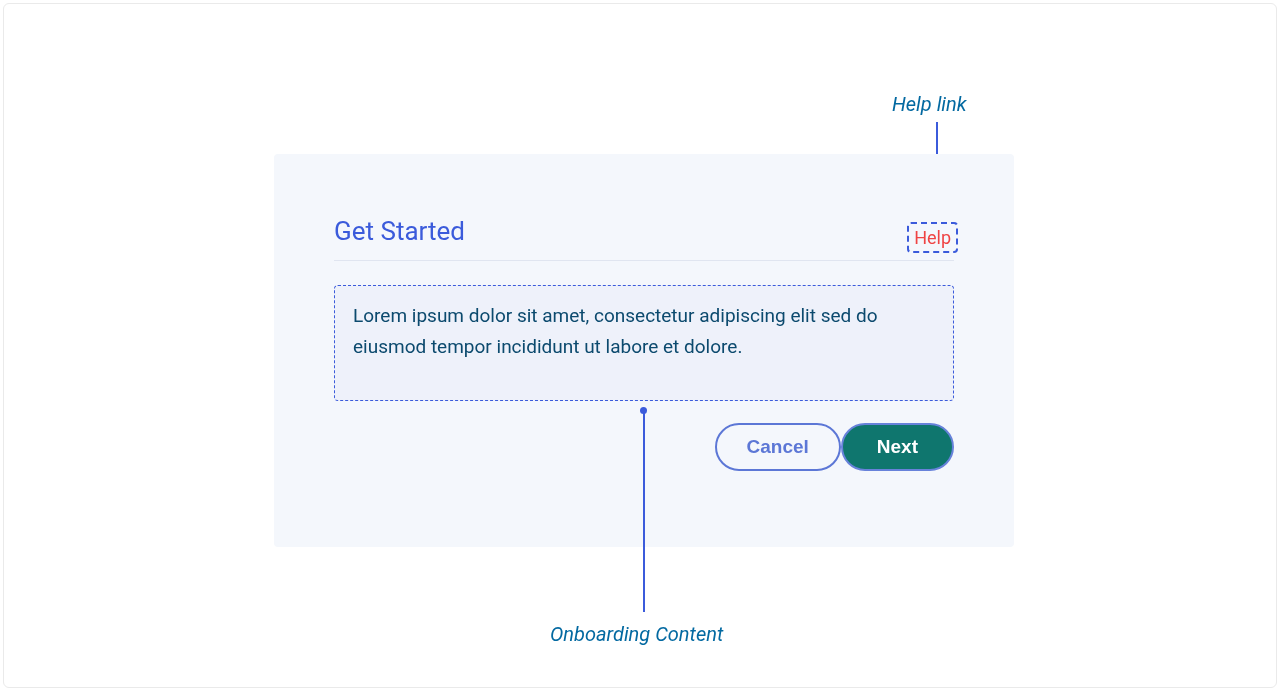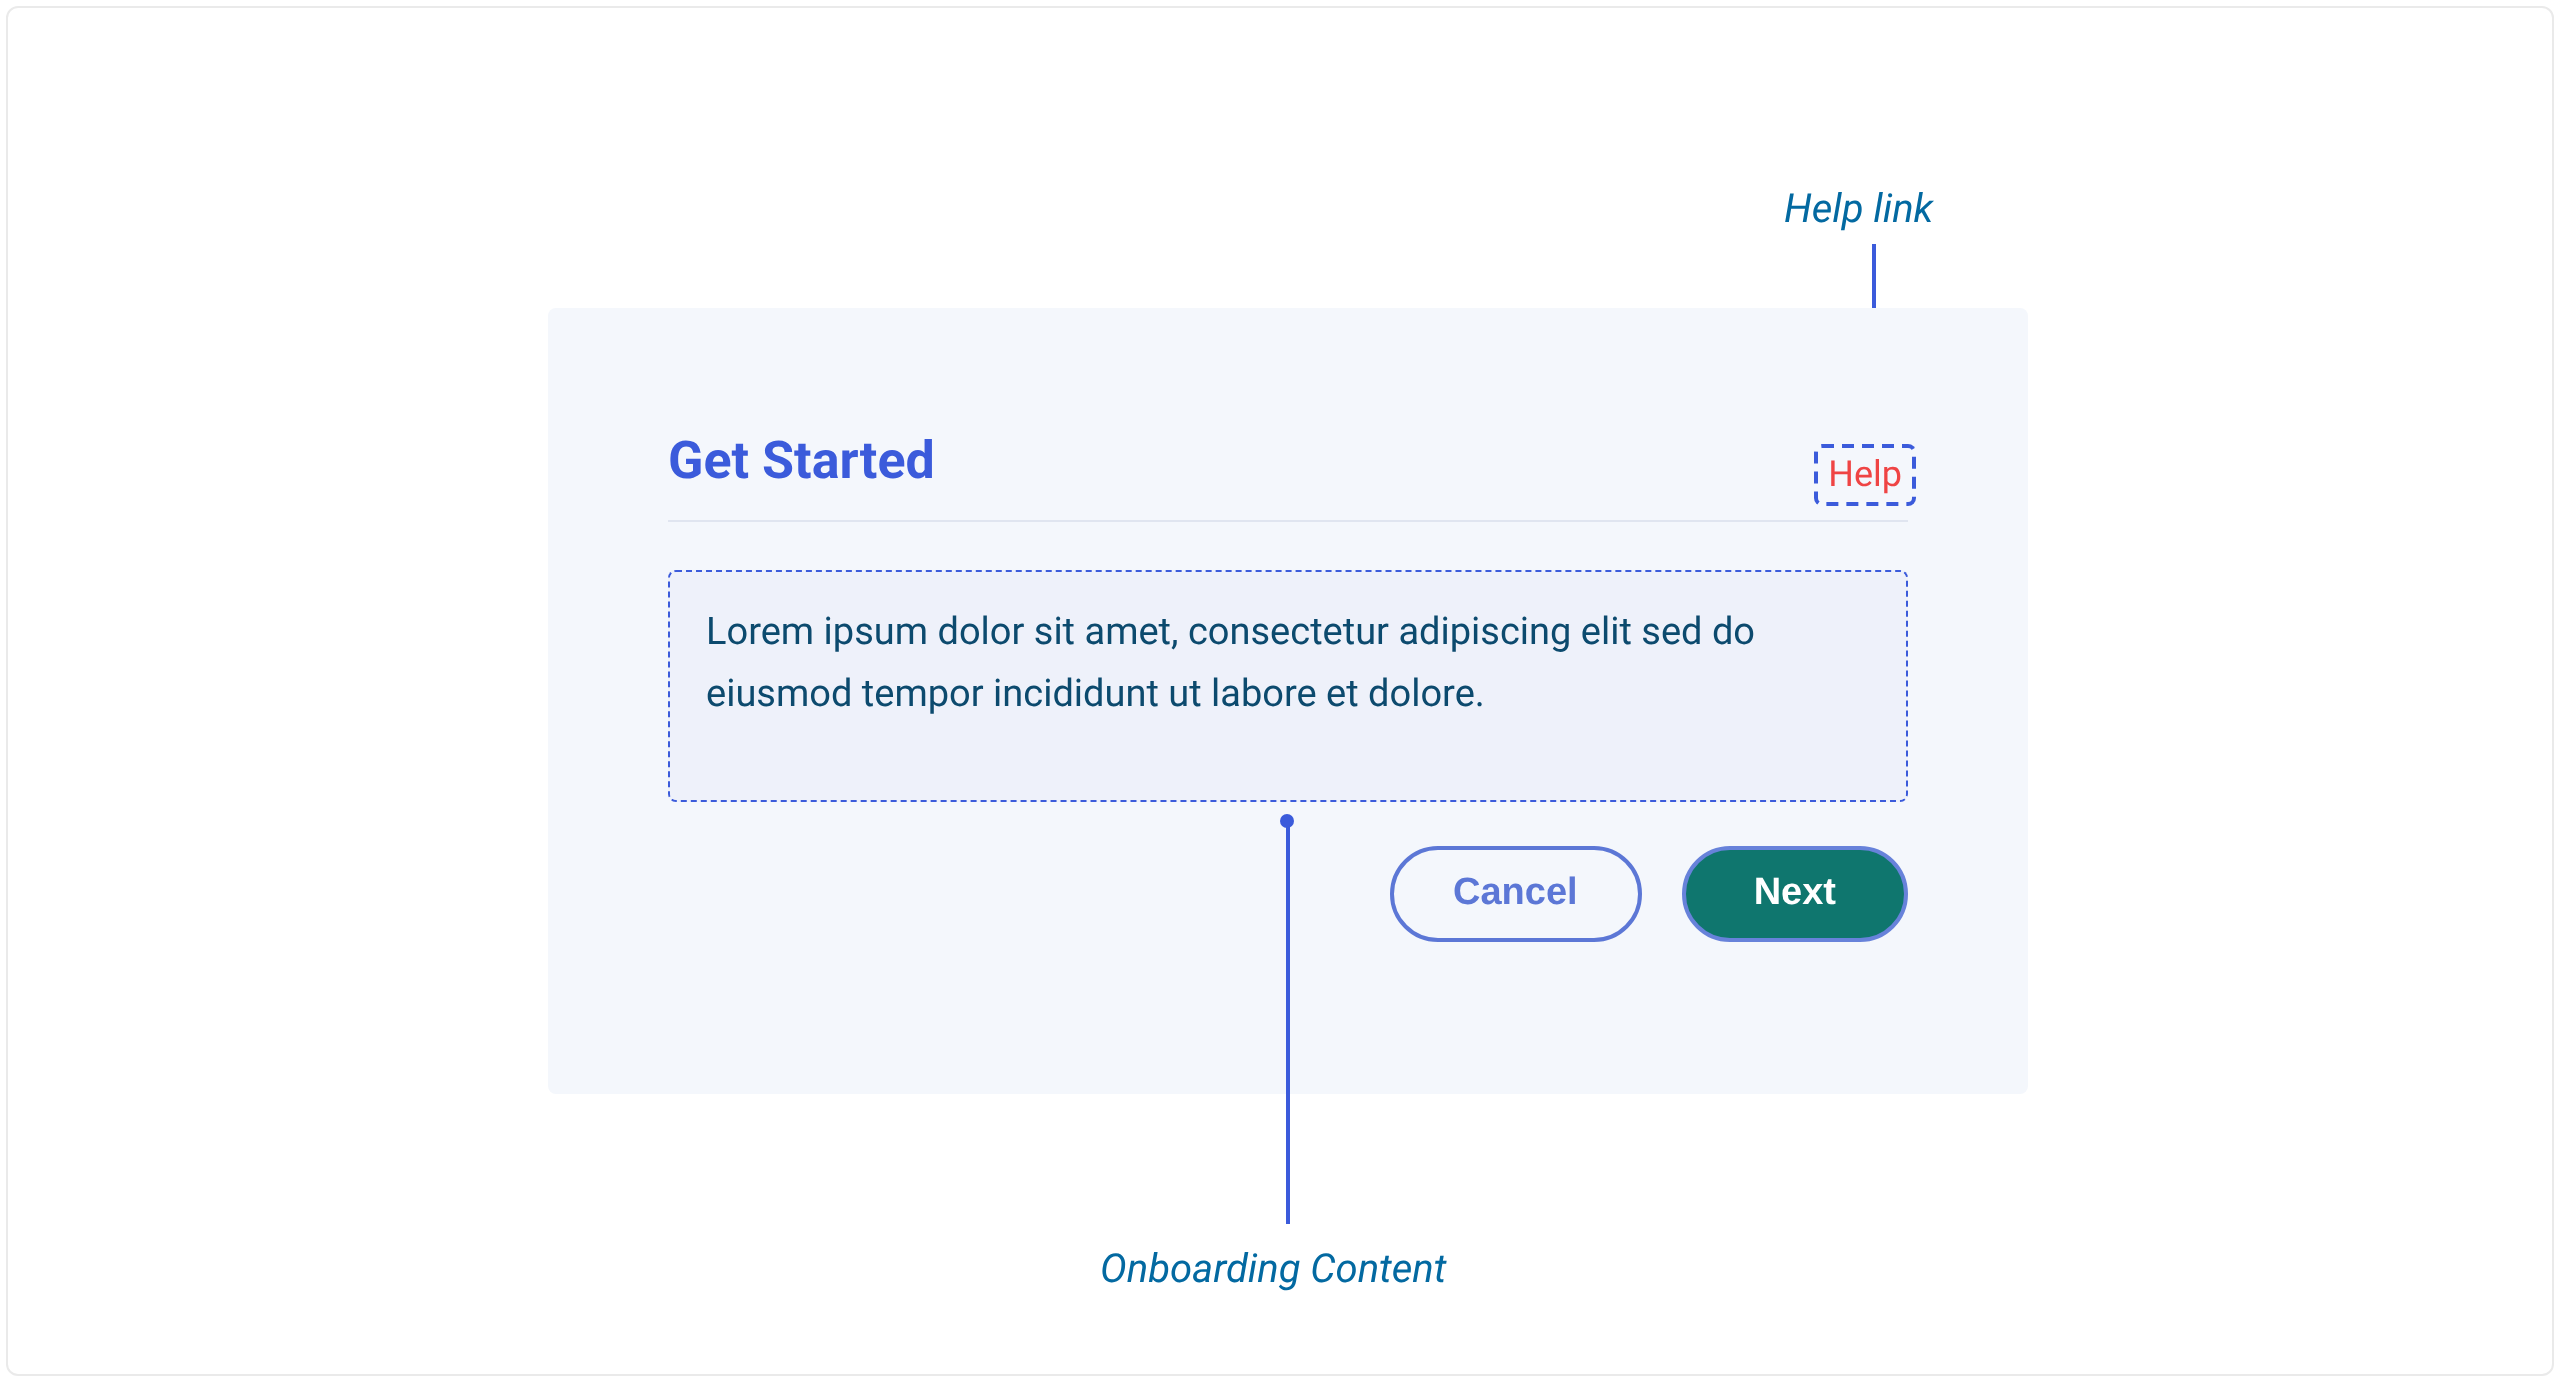--- a/index.html
+++ b/index.html
@@ -75,21 +75,21 @@
     .card-header {
       display: flex;
       align-items: baseline;
       justify-content: space-between;
       border-bottom: 1px solid #e0e5f0;
       padding-bottom: 14px;
     }
     .card-title {
       color: #3b5bdb;
       font-size: 26px;
-      font-weight: 700;
+      font-weight: 400;
     }
     .help-link {
       position: absolute;
       top: 68px;
       right: 56px;
       color: #ef4444;
       font-size: 18px;
       padding: 3px 5px;
       border: 2px dashed #3b5bdb;
       border-radius: 4px;
@@ -104,21 +104,20 @@
       height: 116px;
     }
     .content-text {
       color: #0c4a6e;
       font-size: 19px;
       line-height: 1.65;
     }
     .button-row {
       display: flex;
       justify-content: flex-end;
-      gap: 20px;
       margin-top: 22px;
     }
     .btn {
       font-size: 19px;
       font-weight: 600;
       padding: 11px 30px;
       border-radius: 999px;
       cursor: pointer;
       border: 2px solid #5c77d6;
     }

